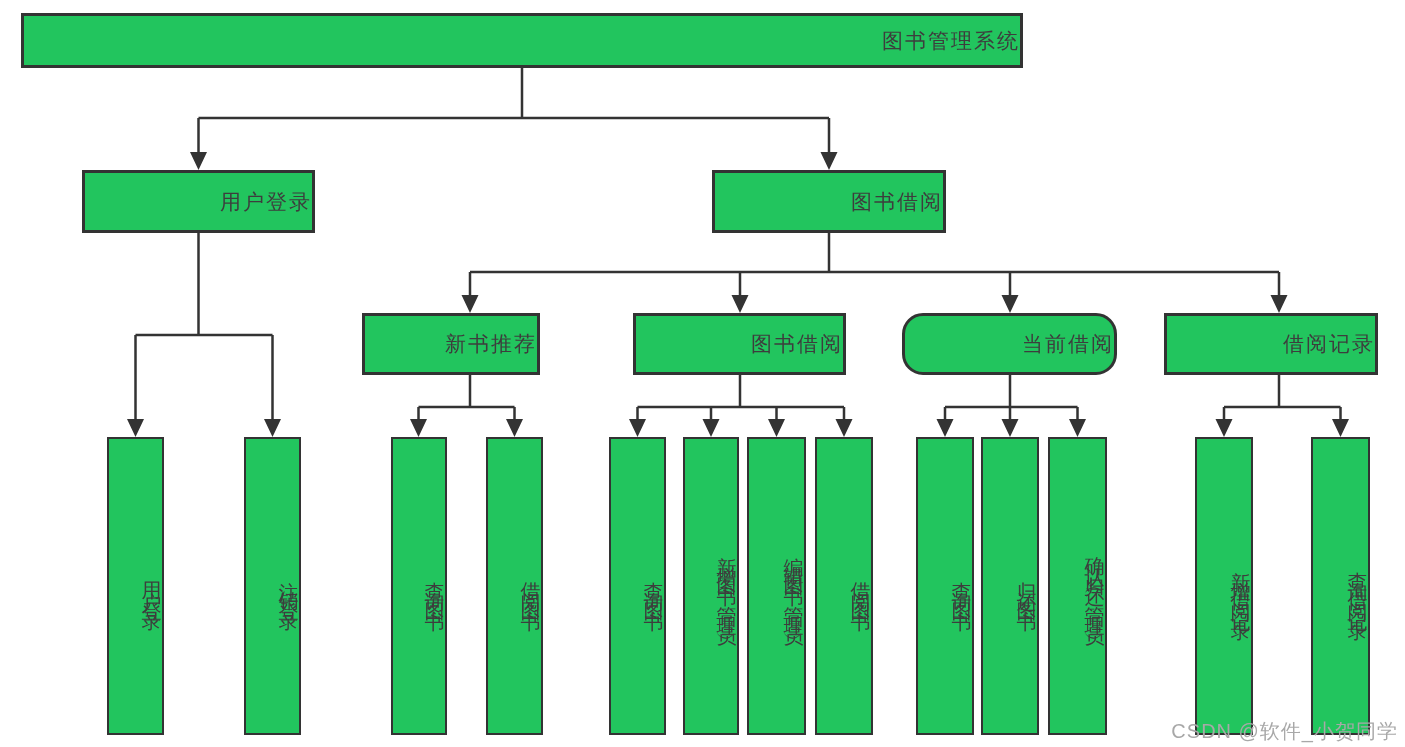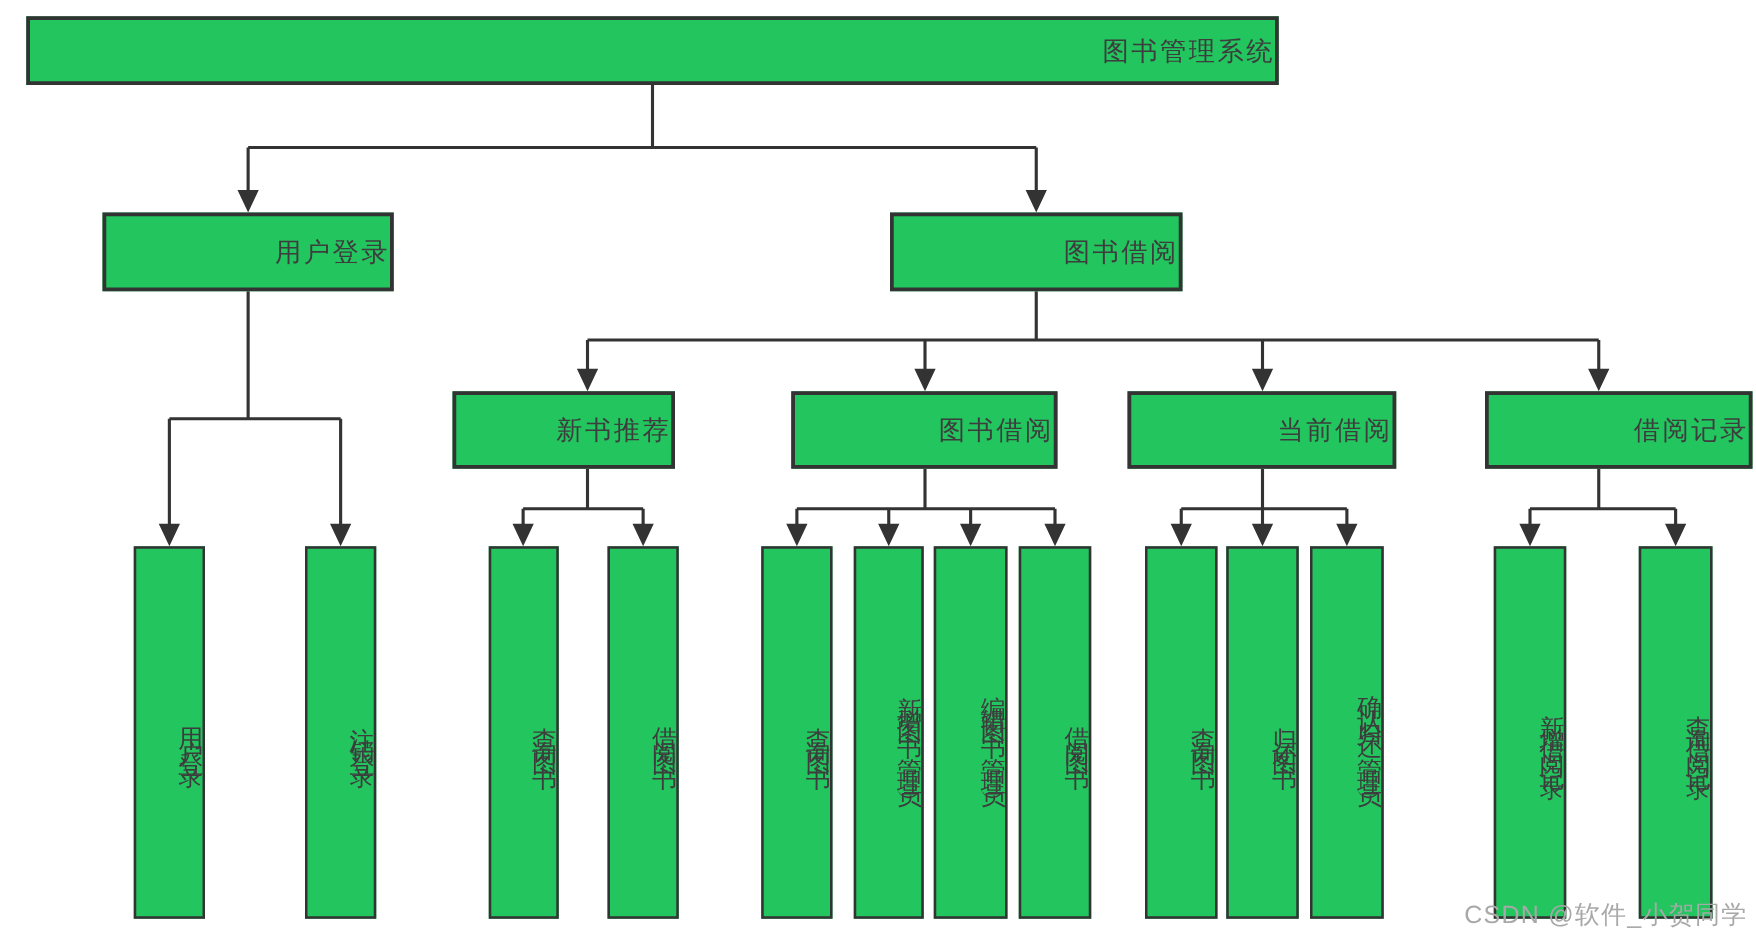--- a/index.html
+++ b/index.html
@@ -100,24 +100,24 @@
   <div class="node" style="left:712px; top:170px; width:234px; height:63px;">
     <span class="hlabel">图书借阅</span>
   </div>
 
   <div class="node" style="left:362px; top:313px; width:178px; height:62px;">
     <span class="hlabel">新书推荐</span>
   </div>
   <div class="node" style="left:633px; top:313px; width:213px; height:62px;">
     <span class="hlabel">图书借阅</span>
   </div>
-  <div class="node" style="left:902px; top:313px; width:215px; height:62px;">
+  <div class="node" style="left:902px; top:313px; width:215px; height:62px;border-radius:21px;">
     <span class="hlabel">当前借阅</span>
   </div>
-  <div class="node" style="left:1188px; top:313px; width:214px; height:62px;">
+  <div class="node" style="left:1164px; top:313px; width:214px; height:62px;">
     <span class="hlabel">借阅记录</span>
   </div>
 
   <div class="node leaf" style="left:107px; top:437px; width:57px; height:298px;">
     <span class="vlabel">用户登录</span>
   </div>
   <div class="node leaf" style="left:244px; top:437px; width:57px; height:298px;">
     <span class="vlabel">注销登录</span>
   </div>
 

